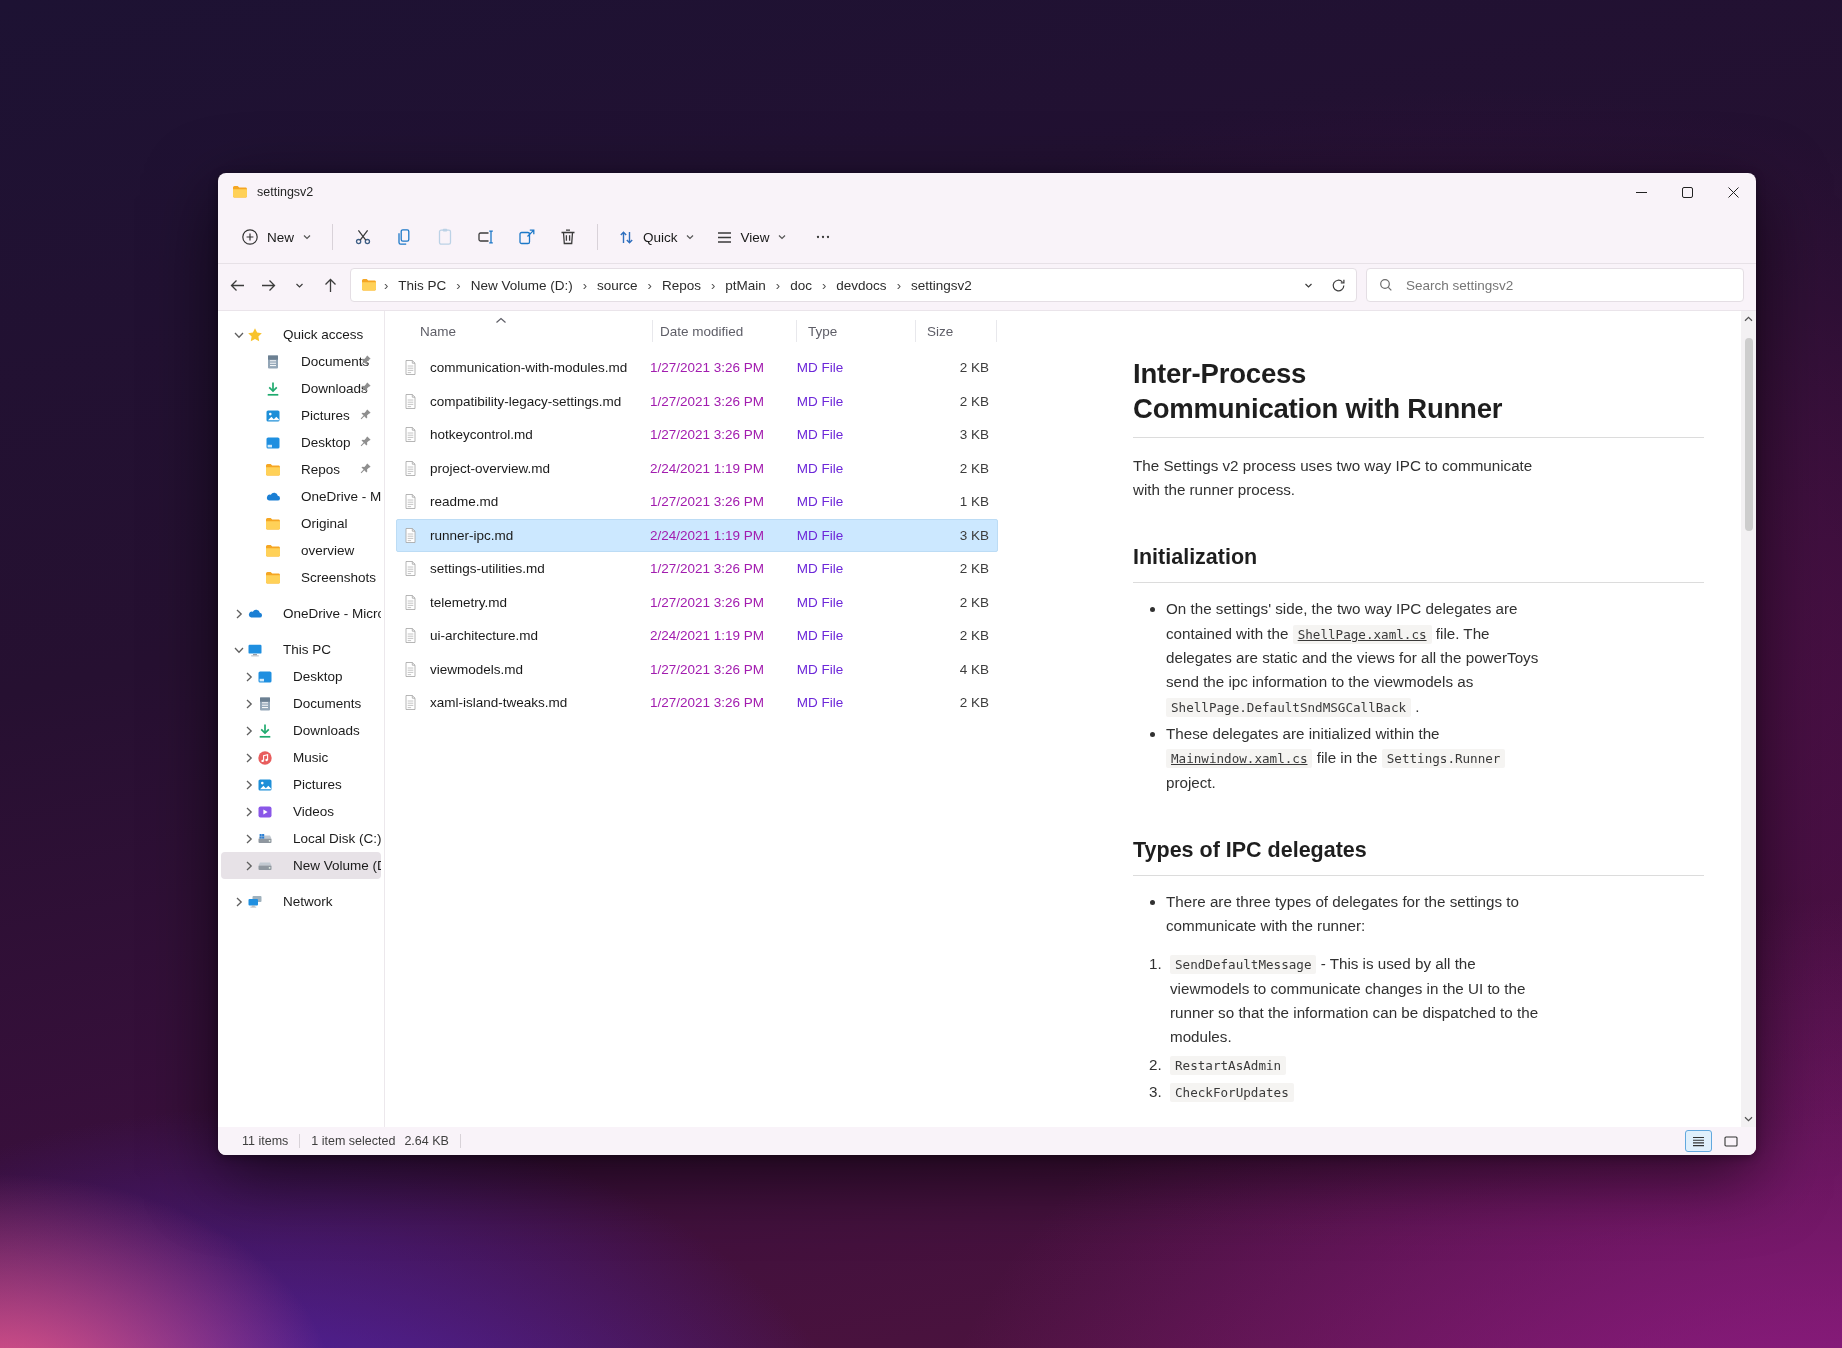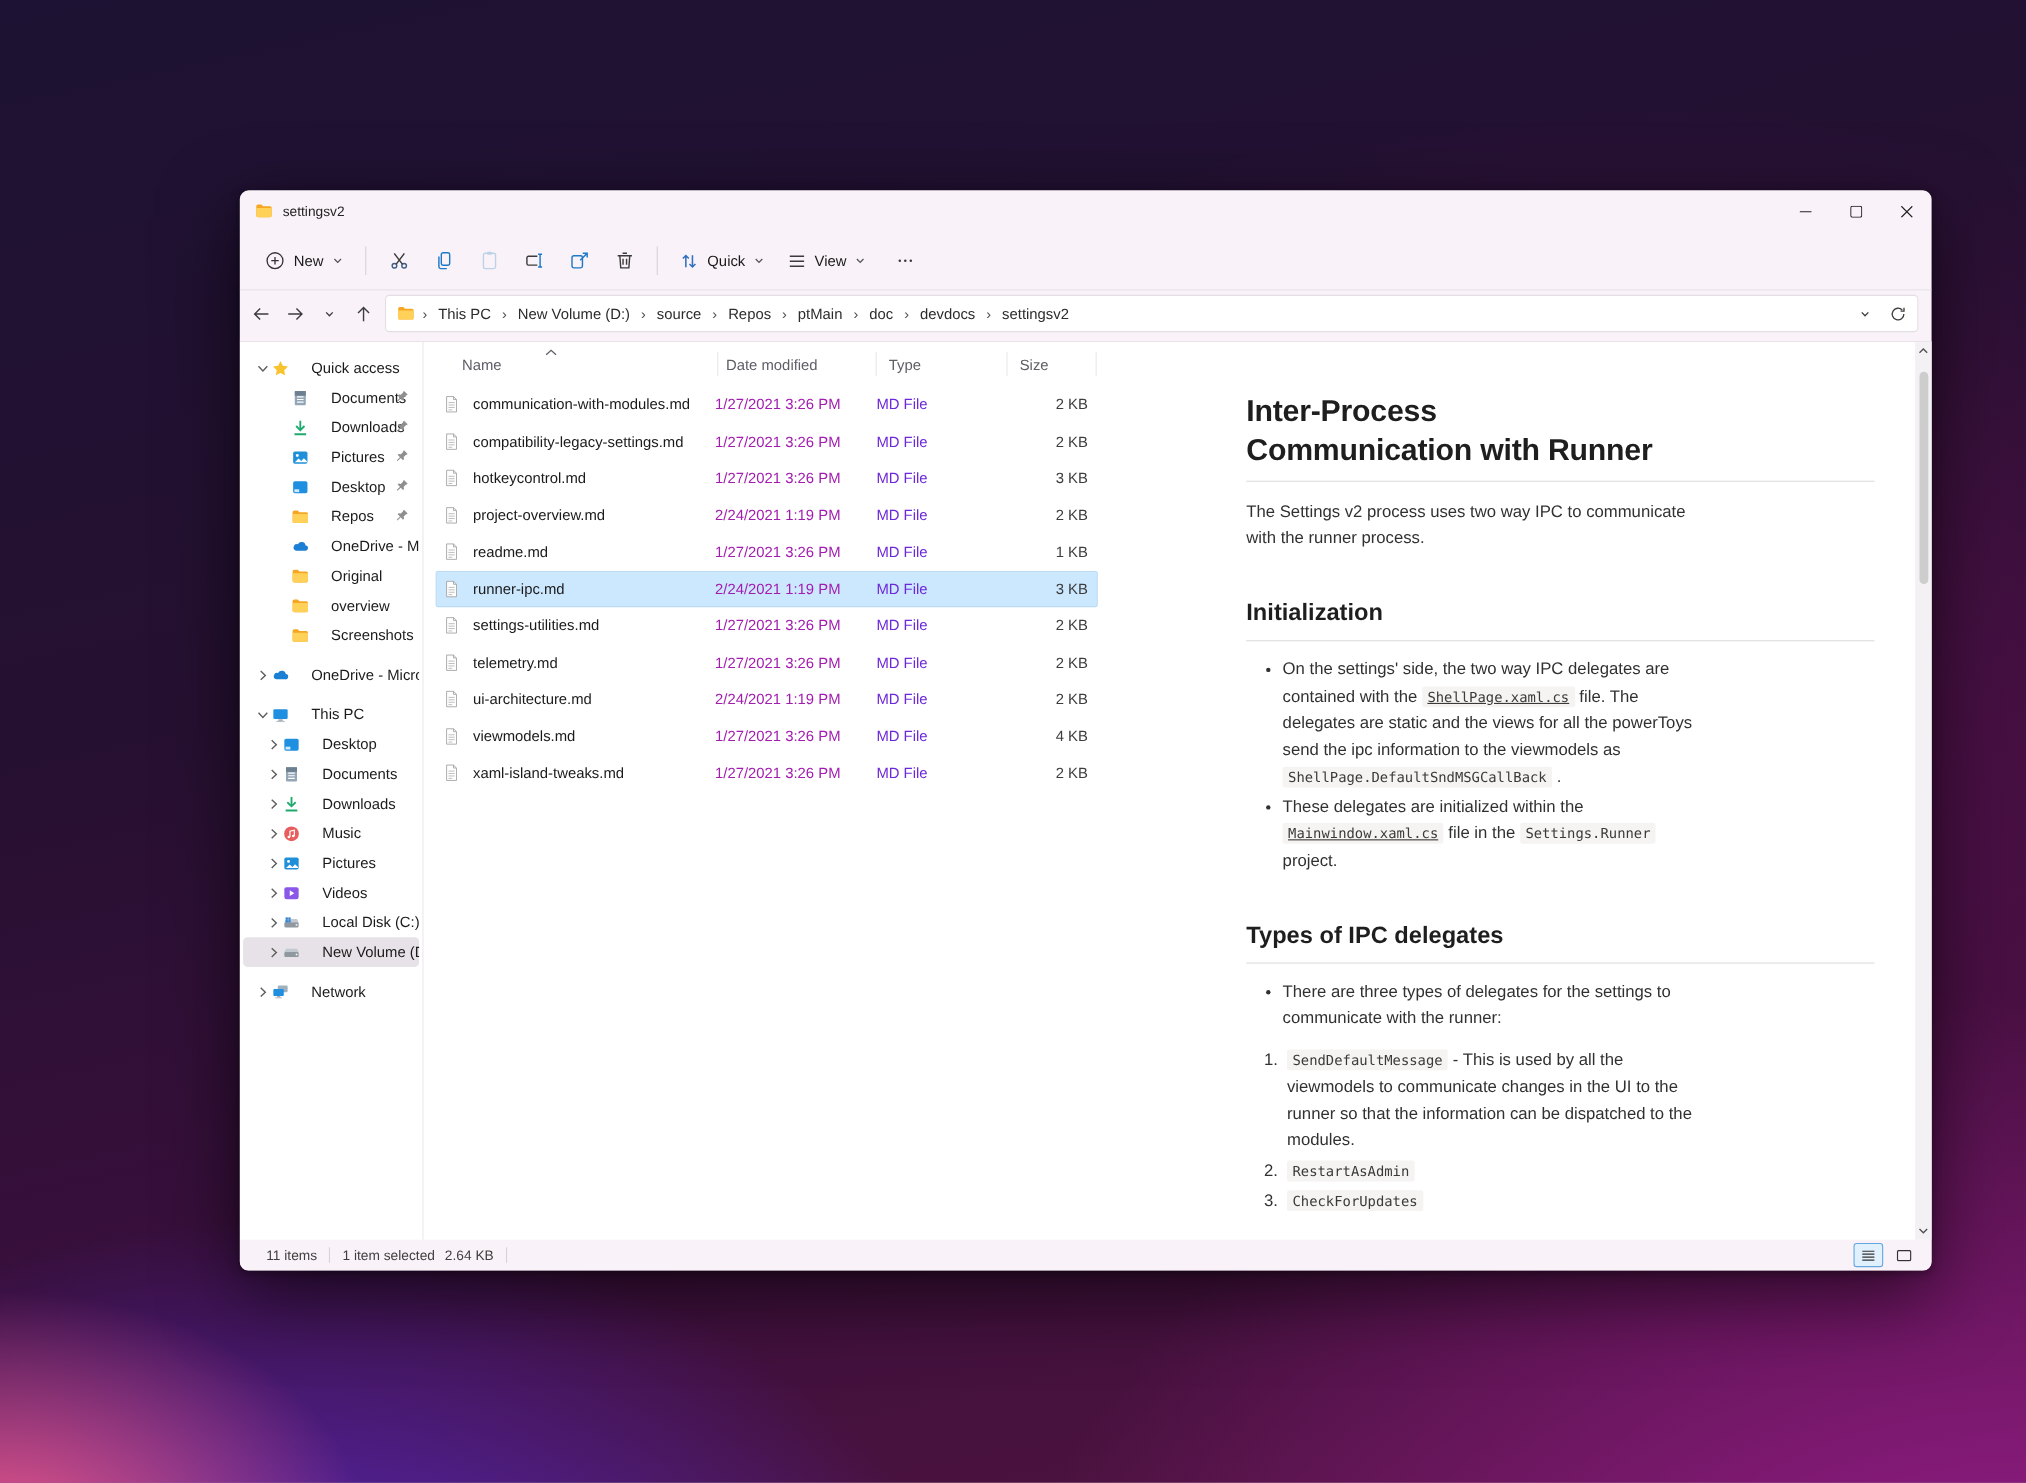--- a/index.html
+++ b/index.html
@@ -289,20 +289,29 @@
             </svg>
         </span>
         <span class="bc-btn">
           <svg width="15" height="15" viewBox="0 0 15 15" fill="none" stroke="#3c3c3c" stroke-width="1.2">
               <path d="M12.8 7.5a5.3 5.3 0 1 1-1.5-3.7"></path>
               <path d="M12.9 1.8v3.1H9.8"></path>
             </svg>
         </span>
       </span>
     </div>
+    <div class="search-box">
+      <span class="ic" style="width:14px;height:14px">
+        <svg viewBox="0 0 14 14" fill="none" stroke="#6b6b6b" stroke-width="1.2">
+            <circle cx="6" cy="6" r="4.3"></circle>
+            <path d="M9.3 9.3l3 3"></path>
+          </svg>
+      </span>
+      <input type="text" placeholder="Search settingsv2" style="">
+    </div>
   </div>
 
   <div class="content">
     <aside class="sidebar" id="sidebar">
         <div class="side-row side-root">
           <span class="exp">
             <svg viewBox="0 0 16 16" fill="none" stroke="#5f5f5f" stroke-width="1.3">
               <path d="M4 6l4 4.2L12 6"></path>
             </svg>
           </span>

